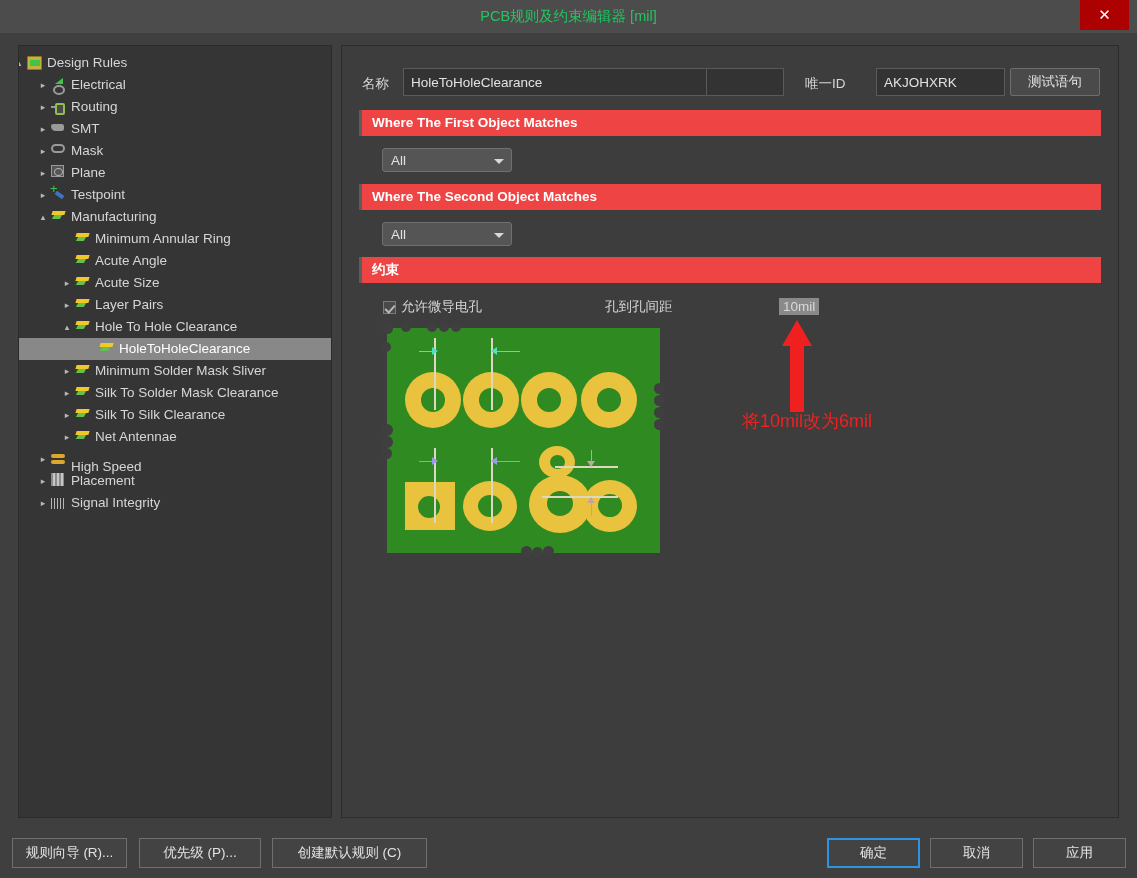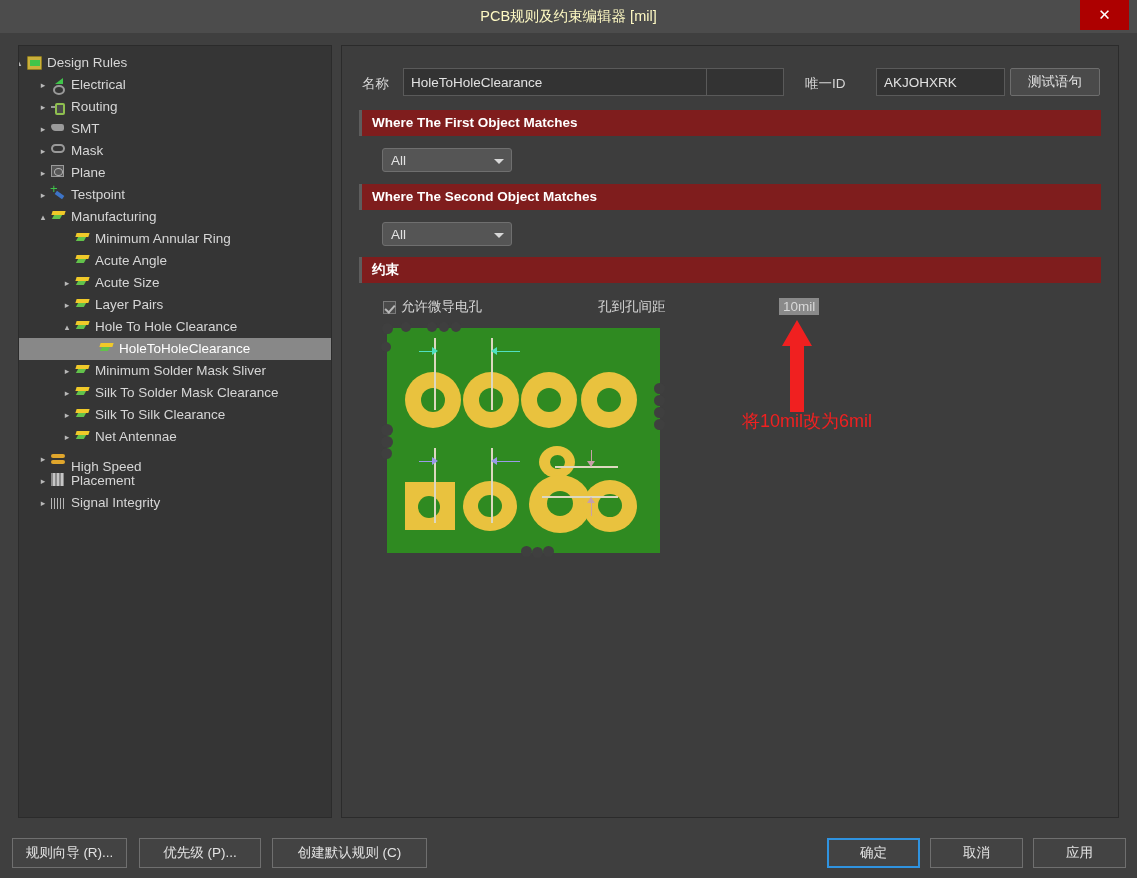--- a/index.html
+++ b/index.html
@@ -16,21 +16,21 @@
   }
 
   
   .titlebar {
     position: absolute; left: 0; top: 0; width: 1137px; height: 33px;
     background: #4c4c4c;
   }
   .titlebar-text {
     position: absolute; left: 0; top: 0; width: 1137px; height: 33px;
     line-height: 33px; text-align: center;
-    color: #fef9c3; font-size: 14.5px;
+    color: #22c55e; font-size: 14.5px;
   }
   .close-btn {
     position: absolute; right: 8px; top: 0px; width: 49px; height: 30px;
     background: #ad0000; color: #ffffff;
     font-size: 15px; line-height: 30px; text-align: center;
     cursor: pointer; user-select: none;
   }
 
   
   .tree-panel {
@@ -140,21 +140,21 @@
     color: #e2e2e2; font-size: 13.5px; padding: 0 7px;
     font-family: "Liberation Sans", sans-serif;
   }
   .btn {
     position: absolute; background: #4a4a4a; border: 1px solid #6d6d6d;
     color: #e2e2e2; font-size: 13.5px; cursor: pointer;
     font-family: "Liberation Sans", sans-serif;
     border-radius: 2px;
   }
   .section-bar {
-    position: absolute; height: 26px; background: #7f1d1d;
+    position: absolute; height: 26px; background: #ef4444;
     border-left: 3px solid #5d5d5d;
   }
   .section-bar span {
     position: absolute; left: 10px; top: 0; line-height: 26px;
     color: #ffffff; font-size: 13.5px; font-weight: bold;
   }
   .combo {
     position: absolute; height: 24px; background: #555555;
     border: 1px solid #6f6f6f; border-radius: 3px; cursor: pointer;
   }
@@ -402,21 +402,21 @@
       <span class="carrow"></span>
     </div>
 
     <div class="section-bar" style="left:17px; top:211px; width:742px;">
       <span>约束</span>
     </div>
 
     <div class="chk" style="left:41px; top:255px;"></div>
     <div class="lbl" style="left:59px; top:252px;">允许微导电孔</div>
 
-    <div class="lbl" style="left:256px; top:252px;">孔到孔间距</div>
+    <div class="lbl" style="left:263px; top:252px;">孔到孔间距</div>
     <div class="val-sel" style="left:437px; top:252px;">10mil</div>
 
   </div>
 
   <div class="pcb">
 
     <div class="scallop" style="left:-5px; top:-5px; width:11px; height:11px;"></div>
     <div class="scallop" style="left:14px; top:-6px; width:10px; height:10px;"></div>
     <div class="scallop" style="left:-6px; top:14px; width:10px; height:10px;"></div>
     <div class="scallop" style="left:-6px; top:96px; width:12px; height:12px;"></div>

